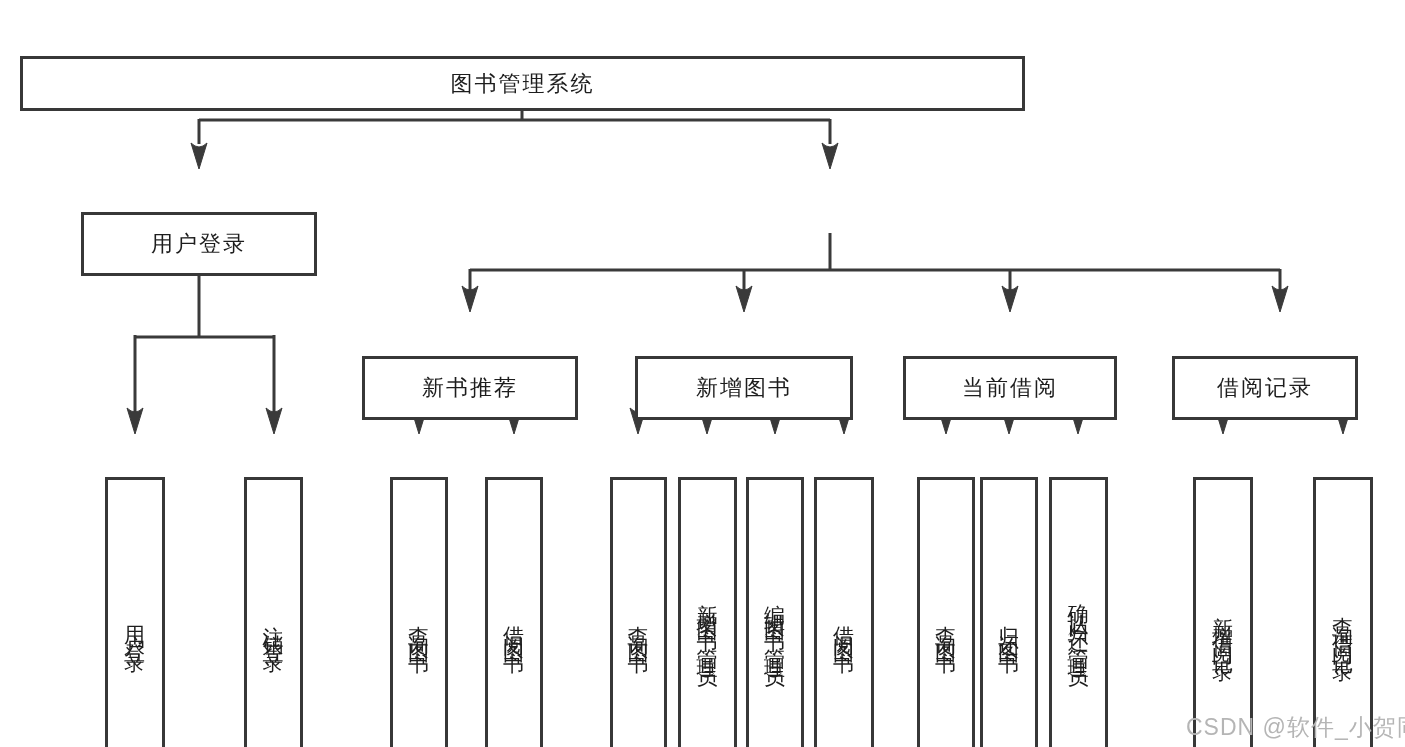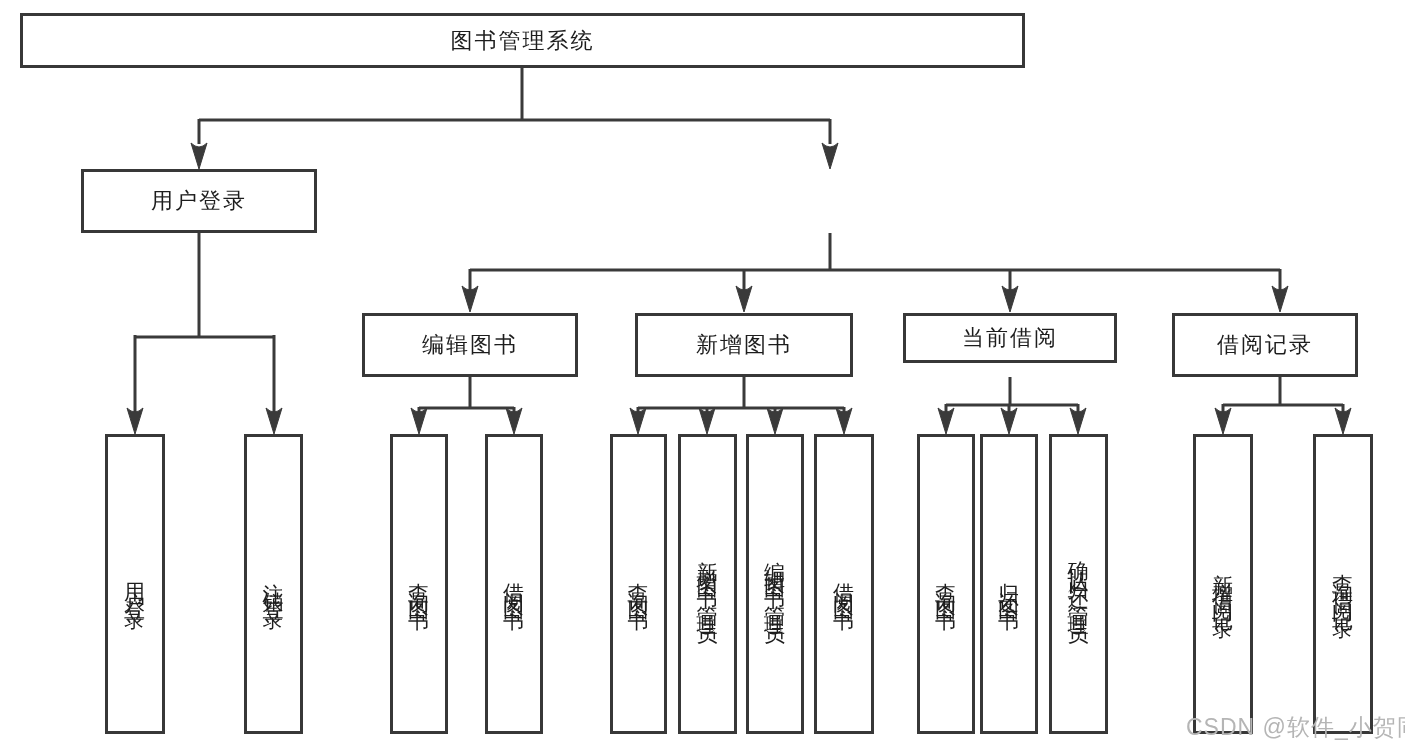--- a/index.html
+++ b/index.html
@@ -34,20 +34,21 @@
   }
   .node {
     position: absolute;
     box-sizing: border-box;
     background: #ffffff;
     border: 3px solid #383838;
     color: #1d1d1d;
     display: flex;
     align-items: center;
     justify-content: center;
+    margin-top: 43px;
   }
   .hbox {
     font-size: 22px;
     letter-spacing: 2px;
     white-space: nowrap;
   }
   .vbox {
     font-size: 21px;
   }
   .vbox .vtext {
@@ -58,21 +59,21 @@
     white-space: nowrap;
   }
   
   #n-root   { left: 20px;   top: 13px;  width: 1005px; height: 55px; }
   
   #n-l2-0   { left: 81px;   top: 169px; width: 236px;  height: 64px; }
   #n-l2-1   { left: 712px;  top: 169px; width: 234px;  height: 64px; }
   
   #n-l3-0   { left: 362px;  top: 313px; width: 216px;  height: 64px; }
   #n-l3-1   { left: 635px;  top: 313px; width: 218px;  height: 64px; }
-  #n-l3-2   { left: 903px;  top: 313px; width: 214px;  height: 50px; }
+  #n-l3-2   { left: 903px;  top: 313px; width: 214px;  height: 64px; }
   #n-l3-3   { left: 1172px; top: 313px; width: 186px;  height: 64px; }
   
   .leaf     { top: 434px; height: 300px; }
   #n-a1 { left: 105px;  width: 60px; }
   #n-a2 { left: 244px;  width: 59px; }
   #n-b1 { left: 390px;  width: 58px; }
   #n-b2 { left: 485px;  width: 58px; }
   #n-c1 { left: 610px;  width: 57px; }
   #n-c2 { left: 678px;  width: 59px; }
   #n-c3 { left: 746px;  width: 58px; }
@@ -145,21 +146,21 @@
       <path class="line" d="M1280 377 V406 M1223 405 H1343 M1223 404 V412 M1343 404 V412"></path>
       <path class="arrow" d="M1223 434 L1215 408 Q1223 416 1231 408 Z"></path>
       <path class="arrow" d="M1343 434 L1335 408 Q1343 416 1351 408 Z"></path>
     </g>
   </svg>
 
   <div class="node hbox" id="n-root">图书管理系统</div>
 
   <div class="node hbox" id="n-l2-0">用户登录</div>
 
-  <div class="node hbox" id="n-l3-0">编辑图书</div>
+  <div class="node hbox" id="n-l3-0">新书推荐</div>
   <div class="node hbox" id="n-l3-1">新增图书</div>
   <div class="node hbox" id="n-l3-2">当前借阅</div>
   <div class="node hbox" id="n-l3-3">借阅记录</div>
 
   <div class="node vbox leaf" id="n-a1">
     <span class="vtext">用户登录</span>
   </div>
   <div class="node vbox leaf" id="n-a2">
     <span class="vtext">注销登录</span>
   </div>

